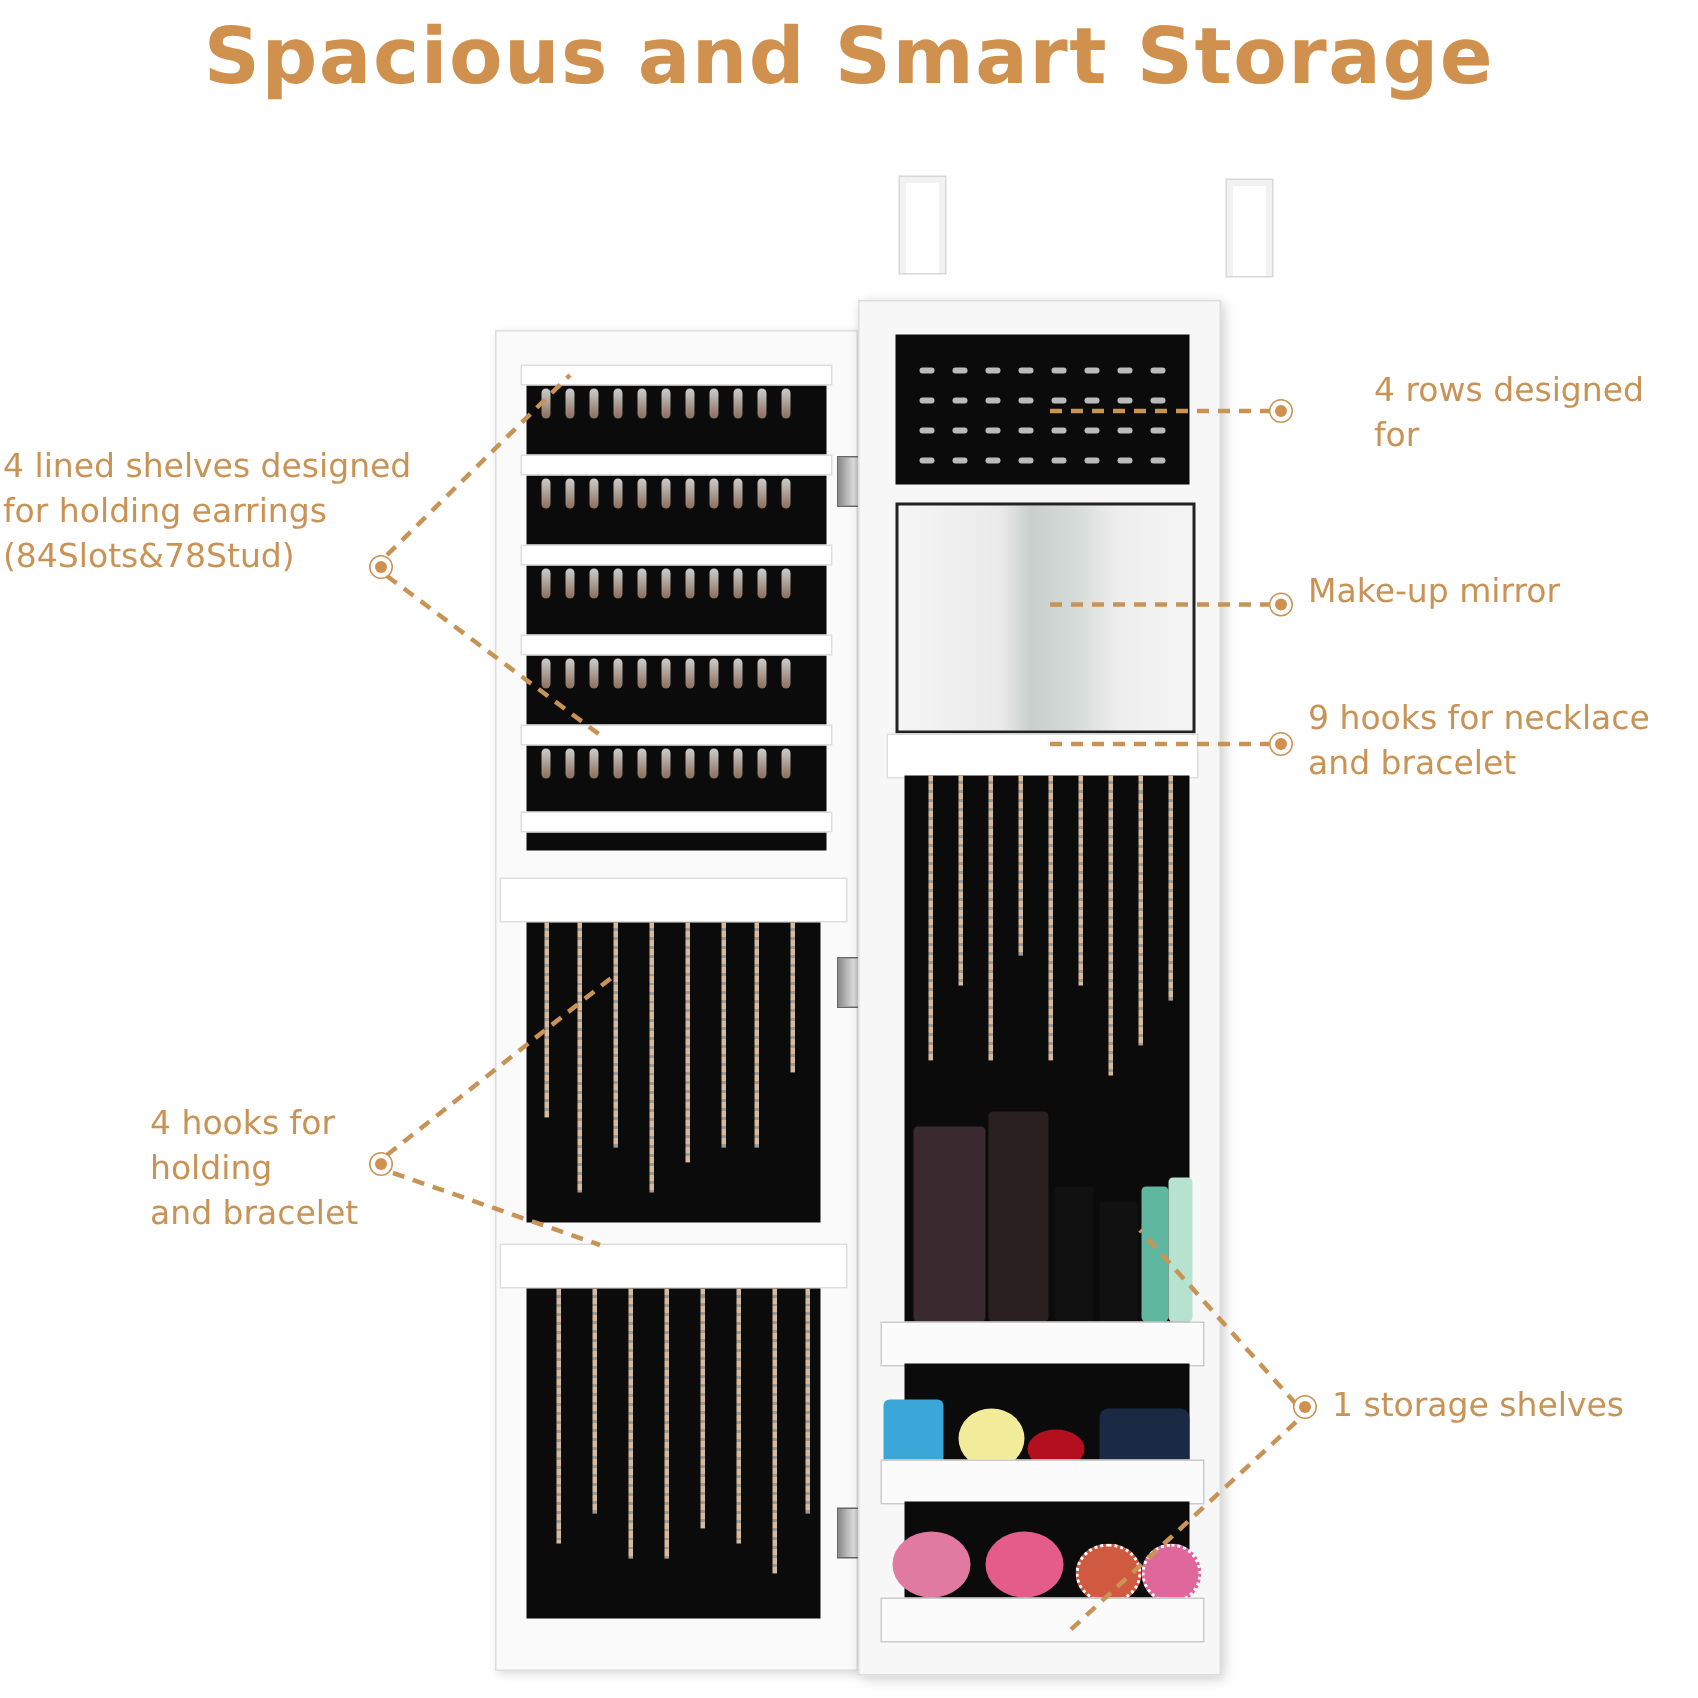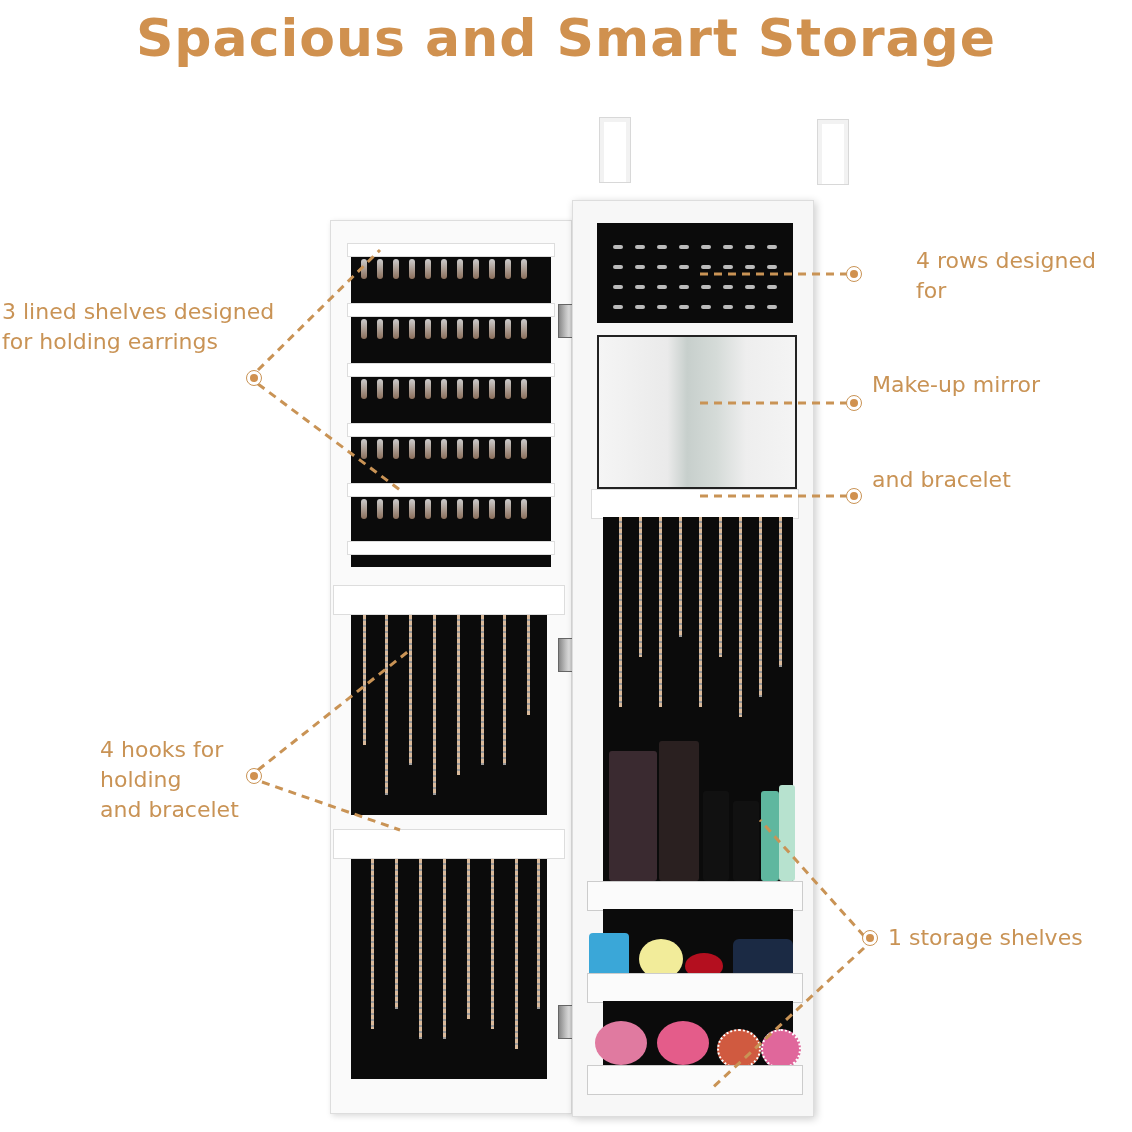--- a/index.html
+++ b/index.html
@@ -210,32 +210,34 @@
 </svg>
 
 <div class="dot" style="left:246px;top:370px;"></div>
 <div class="dot" style="left:246px;top:768px;"></div>
 <div class="dot" style="left:846px;top:266px;"></div>
 <div class="dot" style="left:846px;top:395px;"></div>
 <div class="dot" style="left:846px;top:488px;"></div>
 <div class="dot" style="left:862px;top:930px;"></div>
 
 <div class="callout" style="left:2px;top:297px;">
-  <div>3 lined shelves designed</div>
+  <div>4 lined shelves designed</div>
   <div>for holding earrings</div>
+  <div>(84Slots&amp;78Stud)</div>
 </div>
 <div class="callout" style="left:100px;top:735px;">
   <div>4 hooks for</div>
   <div>holding</div>
   <div>and bracelet</div>
 </div>
 <div class="callout" style="left:872px;top:246px;margin-left:44px;">
   <div>4 rows designed for</div>
 </div>
-<div class="callout" style="left:872px;top:370px;">
+<div class="callout" style="left:872px;top:380px;">
   <div>Make-up mirror</div>
 </div>
 <div class="callout" style="left:872px;top:465px;">
+  <div>9 hooks for necklace</div>
   <div>and bracelet</div>
 </div>
 <div class="callout" style="left:888px;top:923px;">
   <div>1 storage shelves</div>
 </div>
 
 </body></html>

